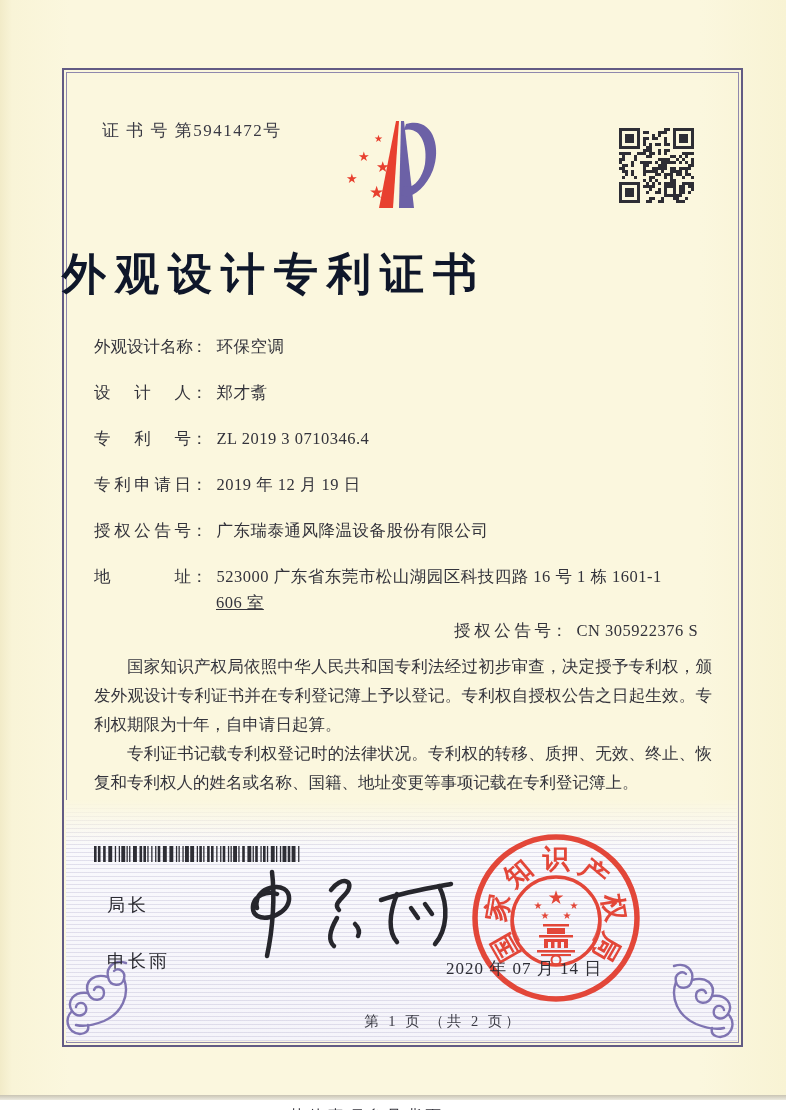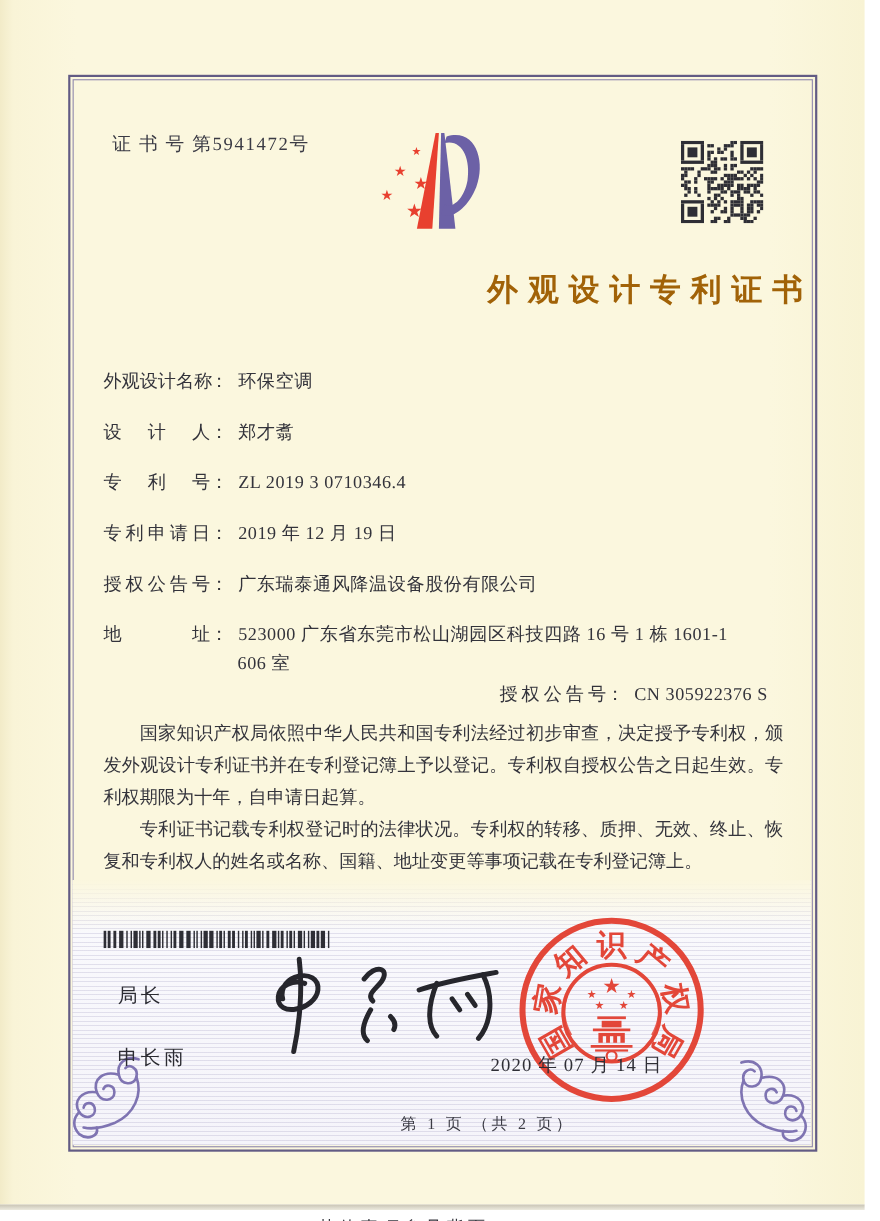--- a/index.html
+++ b/index.html
@@ -19,28 +19,28 @@
     border:2px solid #625b84; }
   .frame-inner { position:absolute; inset:2px; border:1px solid #8f88ad; }
 
   .cert-no { position:absolute; left:102px; top:119px; font-size:17px; letter-spacing:1.5px; color:#3a3a44; }
 
   .logo { position:absolute; left:334px; top:114px; width:112px; height:102px; }
   .logo .star { position:absolute; color:#e8402f; line-height:1; font-family:"DejaVu Sans",sans-serif; }
 
   .qr { position:absolute; left:619px; top:128px; width:75px; height:75px; }
 
-  .title { position:absolute; left:62px; top:245px; width:677px; text-align:right;
-    font-size:28px; font-weight:700; letter-spacing:9px; color:#a16207; }
+  .title { position:absolute; left:62px; top:245px; width:677px; text-align:left;
+    font-size:44px; font-weight:700; letter-spacing:9px; color:#0f172a; }
 
   .field-row { position:absolute; left:94px; font-size:16.5px; color:#33333b; white-space:nowrap; }
   .flabel { display:inline-block; width:97px; text-align:justify; text-align-last:justify; }
   .fcolon { display:inline-block; }
   .fvalue { display:inline-block; margin-left:9px; letter-spacing:0.5px; }
-  .fvalue2 { position:absolute; left:122px; top:26px; letter-spacing:0.5px; }
+  .fvalue2 { position:absolute; left:122px; top:26px; letter-spacing:0.5px;text-decoration:underline; }
   .grant-no-group { position:absolute; left:360px; top:0; }
 
   .body-text { position:absolute; left:94px; top:652px; width:618px; }
   .body-text p { margin:0; font-size:16.5px; line-height:29px; text-align:justify;
     text-indent:2em; color:#34343c; }
 
   .band { position:absolute; left:66px; top:800px; width:671px; height:241px;
     background:
       repeating-linear-gradient(180deg, rgba(140,133,178,0.22) 0 1px, rgba(255,255,255,0) 1px 4px),
       linear-gradient(#fafafd,#f5f4fa); }

